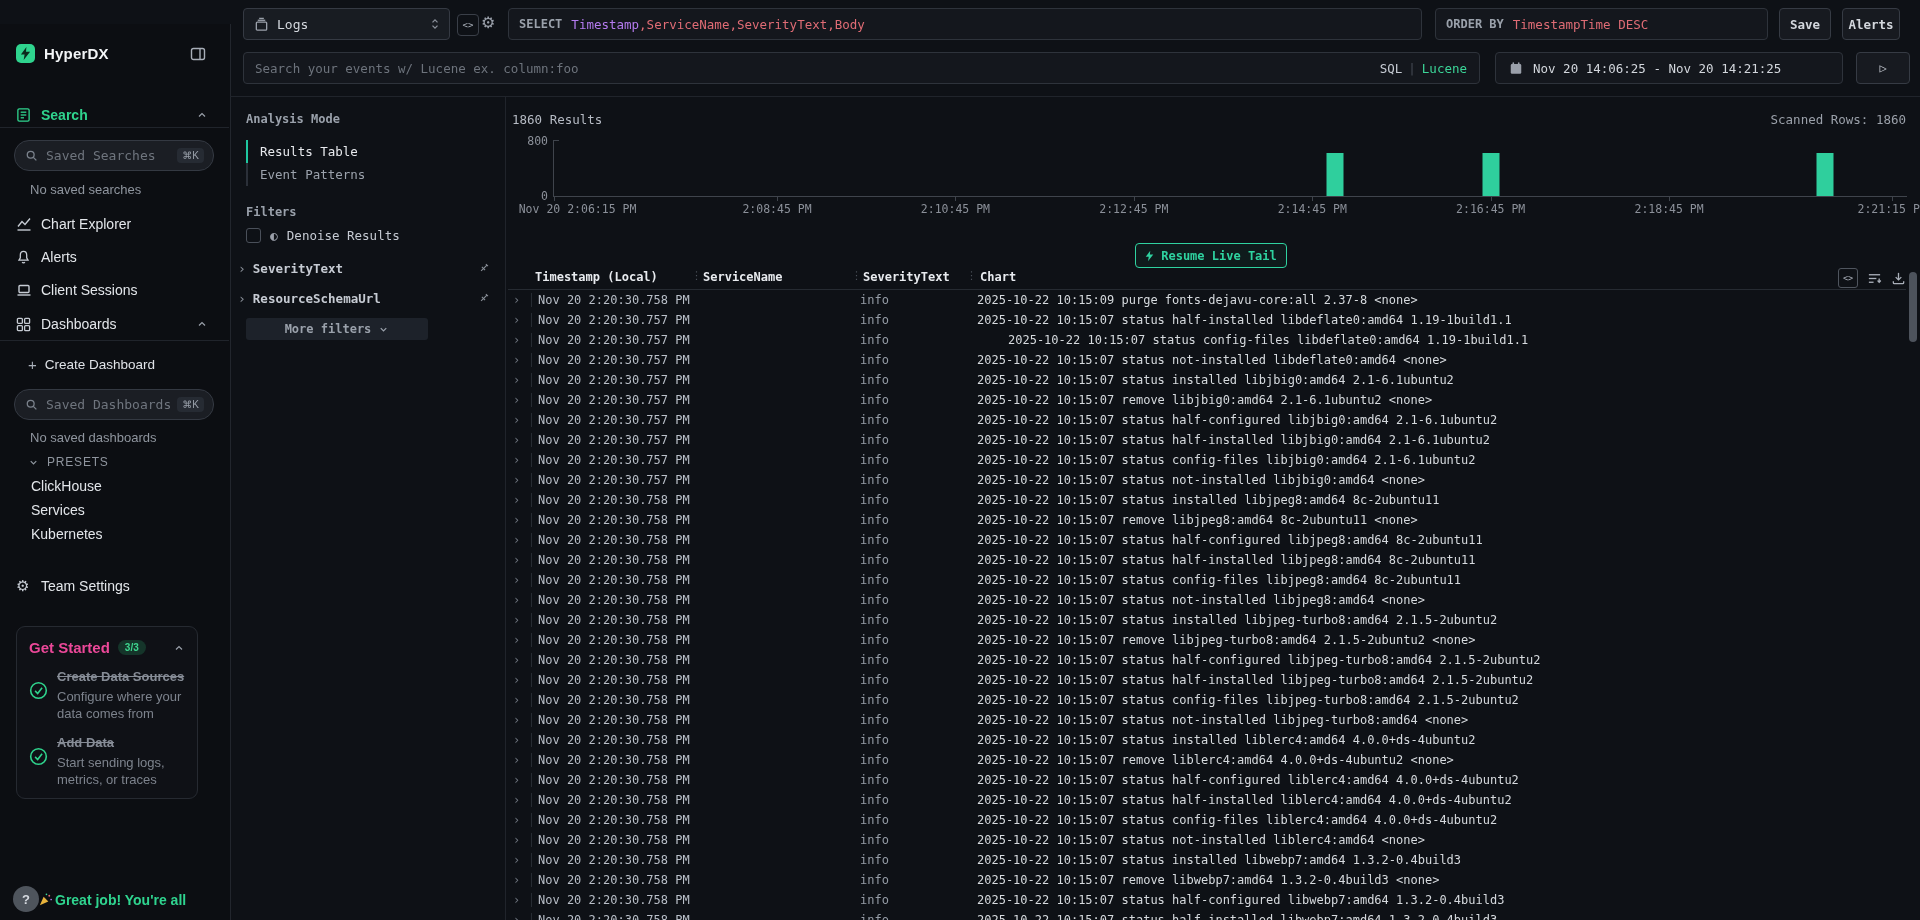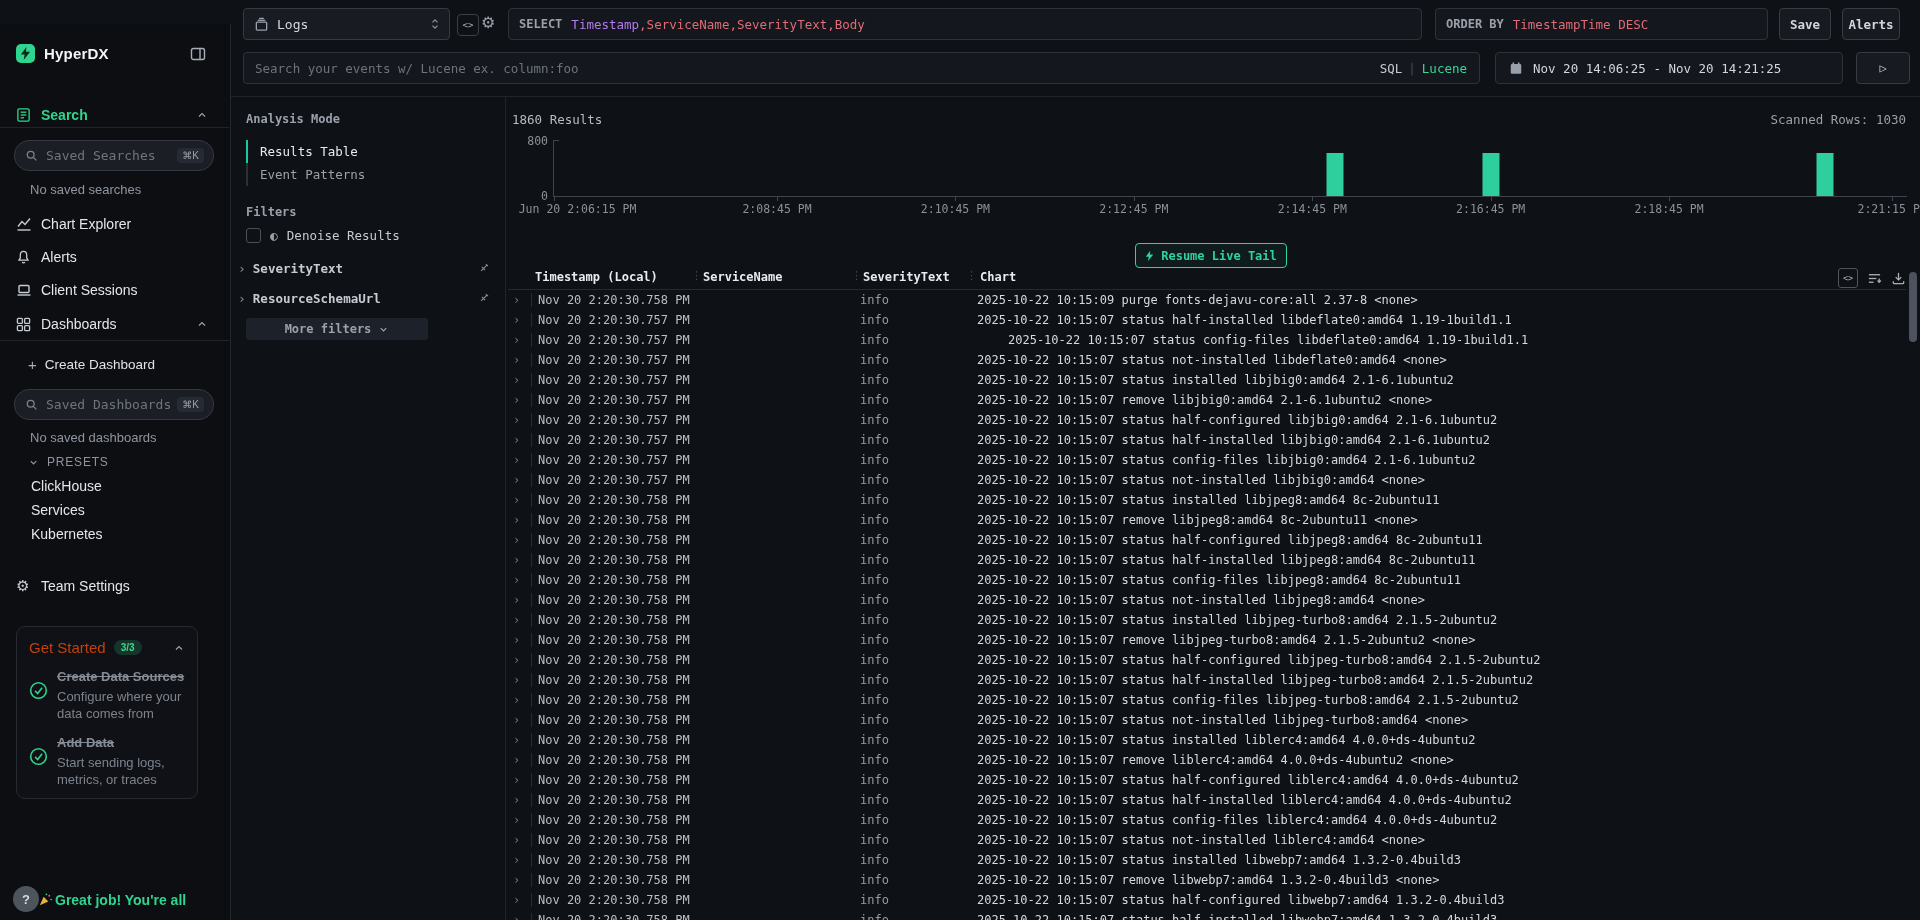--- a/index.html
+++ b/index.html
@@ -27,21 +27,21 @@
   .sb-muted{position:absolute;left:30px;font-size:13px;color:#8f959e;}
   .presets-hd{position:absolute;left:28px;display:flex;align-items:center;gap:8px;color:#8f959e;}
   .presets-hd span{font-size:12px;letter-spacing:.8px;}
   .preset-item{padding:4px 0 4px 31px;font-size:14px;color:#e3e6ea;cursor:pointer;}
   .create-dash{position:absolute;left:28px;font-size:13.5px;color:#dfe2e7;display:flex;gap:8px;align-items:center;}
   .create-dash .plus{color:#aab0ba;font-size:15px;}
 
   
   .gs-card{position:absolute;left:16px;top:602px;width:182px;background:#0f1116;border:1px solid #262a31;border-radius:9px;padding:12px 12px 10px 12px;box-sizing:border-box;}
   .gs-head{display:flex;align-items:center;gap:8px;}
-  .gs-title-main{font-size:15px;font-weight:normal;color:#c2410c;}
+  .gs-title-main{font-size:15px;font-weight:bold;color:#ec4899;}
   .gs-badge{background:#15352a;color:#3ed68f;font-size:10px;font-weight:bold;border-radius:9px;padding:2px 7px;}
   .gs-chev{margin-left:auto;color:#9aa0aa;}
   .gs-item{display:flex;gap:9px;margin-top:13px;}
   .gs-check{flex:0 0 auto;margin-top:12px;}
   .gs-item-title{font-size:13px;font-weight:bold;color:#868c96;text-decoration:line-through;line-height:1.3;}
   .gs-item-desc{font-size:13px;color:#7d838d;line-height:1.32;margin-top:2px;}
   .congrats{position:absolute;left:55px;top:868px;width:160px;font-size:14px;font-weight:bold;color:#2fd48f;line-height:1.25;}
   .party{position:absolute;left:38px;top:868px;}
   .help-btn{position:absolute;left:13px;top:862px;width:26px;height:26px;border-radius:50%;background:rgba(90,96,106,.85);color:#d6dae0;font-size:13px;font-weight:bold;display:flex;align-items:center;justify-content:center;z-index:5;}
   .user-pill{position:absolute;left:10px;top:899px;width:200px;height:34px;background:#1d2026;border-radius:8px 8px 0 0;z-index:4;}
@@ -412,28 +412,28 @@
   </div>
 
   <div class="more-filters">
     <span>More filters</span>
     <svg width="11" height="11" viewBox="0 0 16 16" fill="none" stroke="currentColor" stroke-width="1.8">
         <polyline points="4,6 8,10 12,6"></polyline>
       </svg>
   </div>
 
   <div class="res-count">1860 Results</div>
-  <div class="res-scanned">Scanned Rows: 1030</div>
+  <div class="res-scanned">Scanned Rows: 1860</div>
 
   <span class="ylab t">800</span>
   <span class="ylab b">0</span>
   <div class="plot" id="plot">
     <div class="ytick-top"></div>
   <div class="xtickmark" style="left: 0%;"></div>
-      <div class="xlab first" style="left: 0%;">Jun 20 2:06:15 PM</div>
+      <div class="xlab first" style="left: 0%;">Nov 20 2:06:15 PM</div>
       <div class="xtickmark" style="left: 16.4835%;"></div>
       <div class="xlab" style="left: 16.4835%;">2:08:45 PM</div>
       <div class="xtickmark" style="left: 29.6703%;"></div>
       <div class="xlab" style="left: 29.6703%;">2:10:45 PM</div>
       <div class="xtickmark" style="left: 42.8571%;"></div>
       <div class="xlab" style="left: 42.8571%;">2:12:45 PM</div>
       <div class="xtickmark" style="left: 56.044%;"></div>
       <div class="xlab" style="left: 56.044%;">2:14:45 PM</div>
       <div class="xtickmark" style="left: 69.2308%;"></div>
       <div class="xlab" style="left: 69.2308%;">2:16:45 PM</div>

